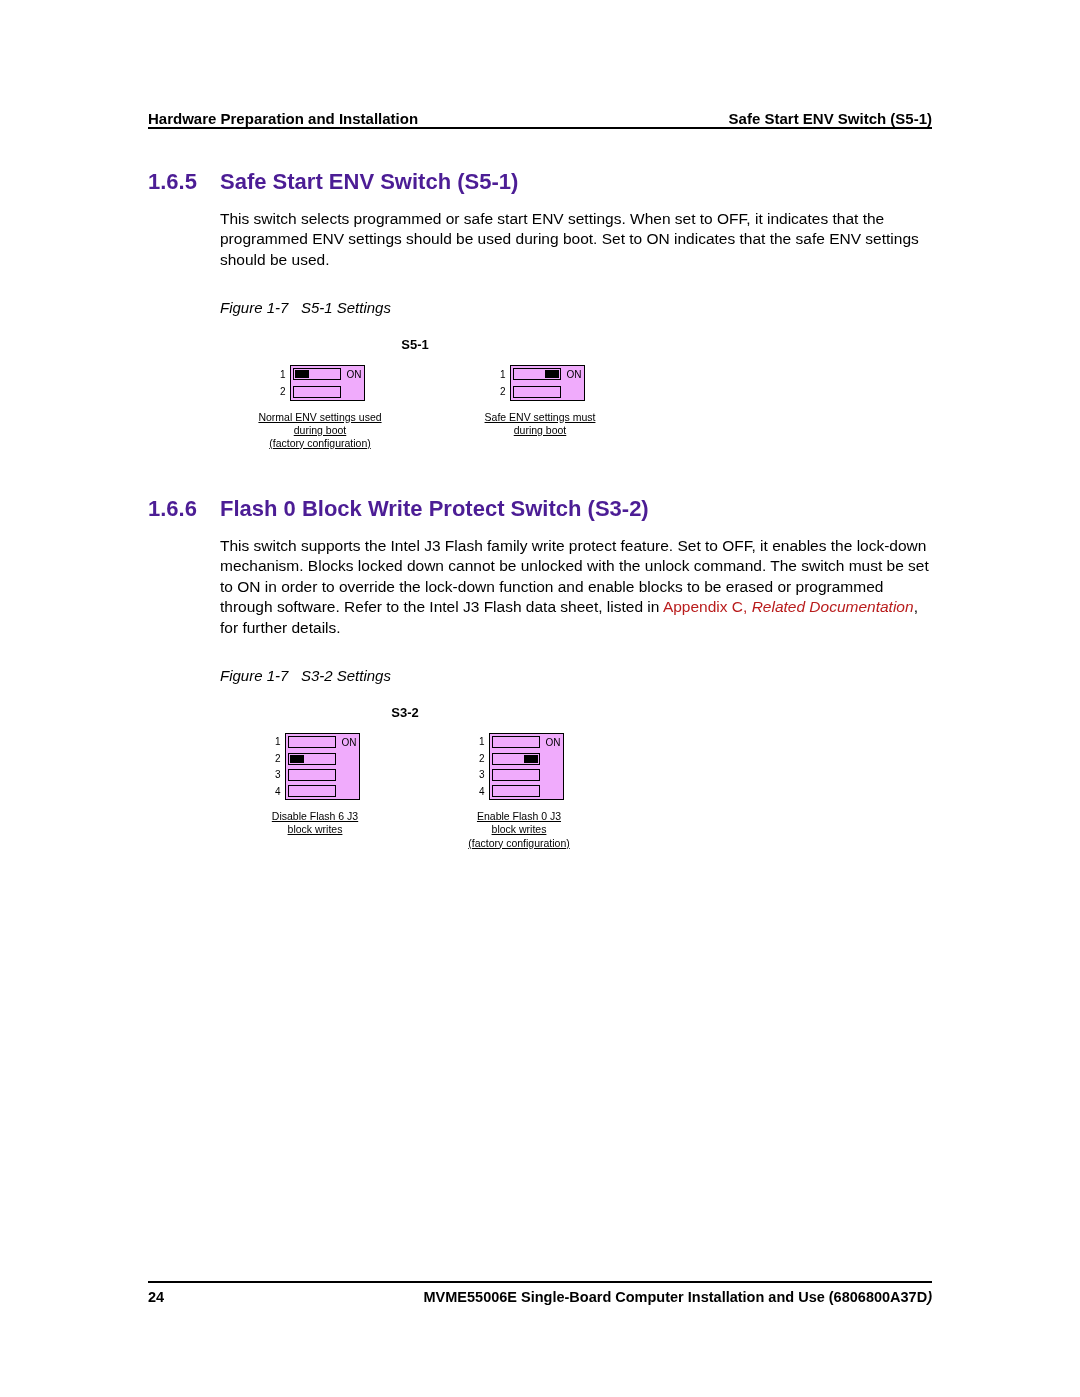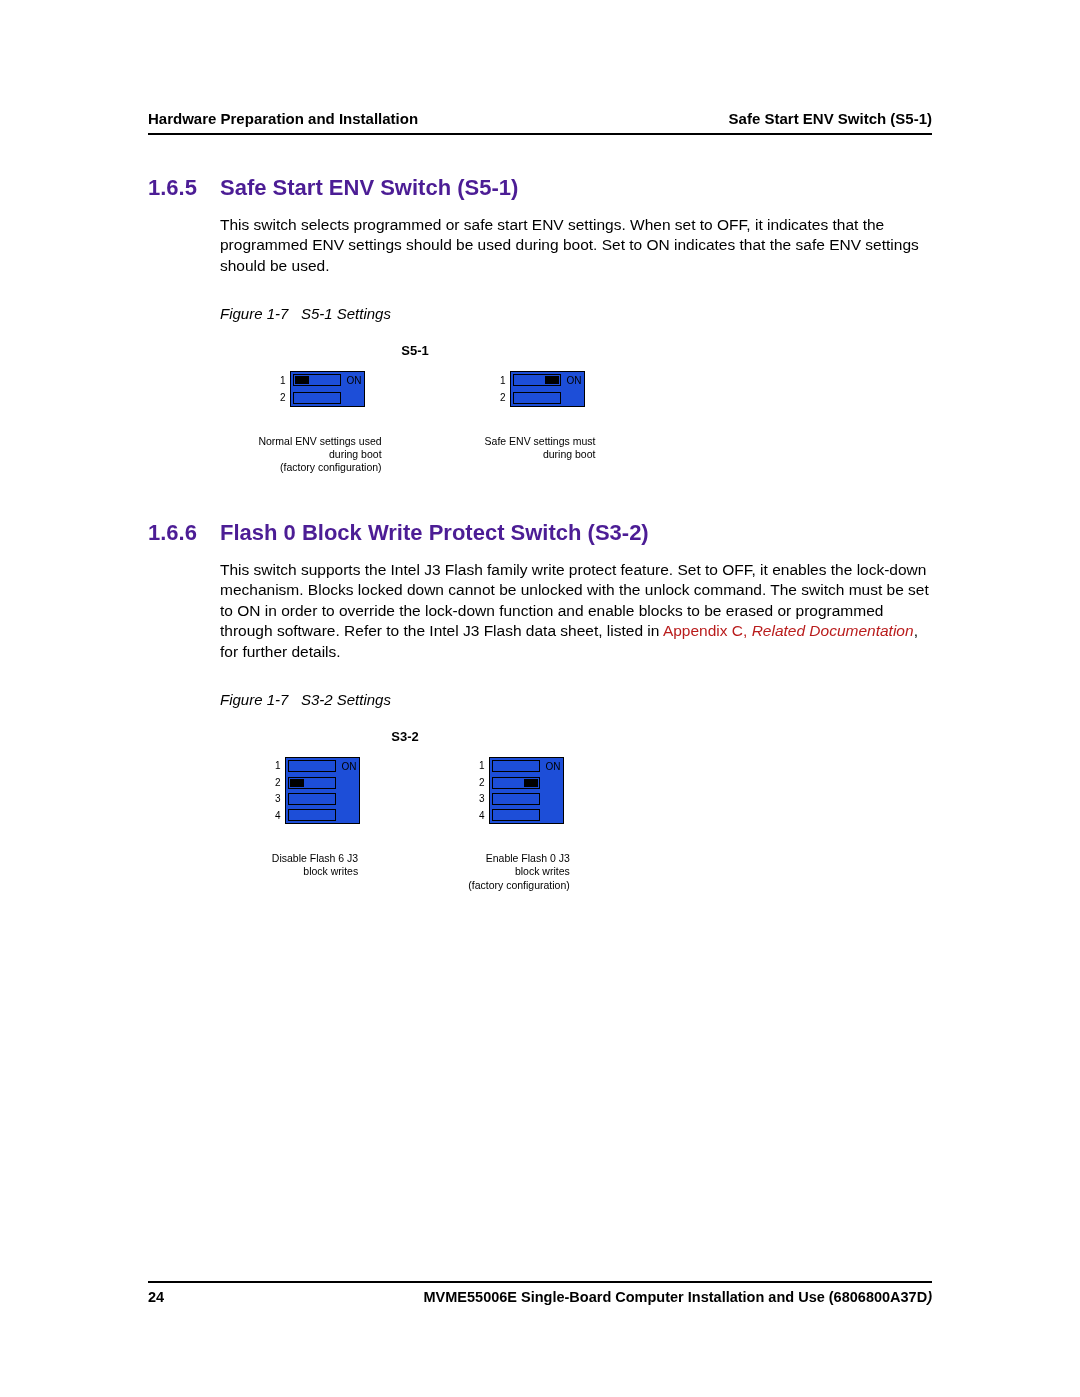--- a/index.html
+++ b/index.html
@@ -14,21 +14,20 @@
     height: 1397px;
     position: relative;
     box-sizing: border-box;
     padding: 110px 148px 0 148px;
   }
   .header-row {
     display: flex;
     justify-content: space-between;
     font-weight: bold;
     font-size: 15px;
-    padding-bottom: 6px;
     border-bottom: 2px solid #000;
   }
   .section {
     margin-top: 40px;
   }
   .sec-head {
     display: flex;
     font-family: Arial, Helvetica, sans-serif;
     color: #4c1d95;
     font-weight: bold;
@@ -78,21 +77,21 @@
     display: flex;
     flex-direction: column;
     justify-content: space-around;
     font-size: 10px;
     margin-right: 4px;
     text-align: right;
     width: 10px;
   }
   .sw-box {
     border: 1px solid #000;
-    background: #1d4ed8;
+    background: #f0abfc;
     padding: 2px;
     display: flex;
     flex-direction: column;
     gap: 4px;
   }
   .slot-row {
     display: flex;
   }
   .slot {
     border: 1px solid #000;
@@ -112,23 +111,24 @@
   }
   .on-label {
     font-size: 10px;
     margin-left: 6px;
     align-self: center;
     position: relative;
     top: 0px;
   }
   .sw-caption {
     font-size: 10.5px;
-    text-align: right;
-    margin-top: 28px;
+    text-align: center;
+    margin-top: 10px;
     line-height: 1.25;
+    text-decoration: underline;
   }
   .link-ref {
     color: #b91c1c;
   }
   .footer-row {
     position: absolute;
     left: 148px;
     right: 148px;
     bottom: 92px;
     border-top: 2px solid #000;

